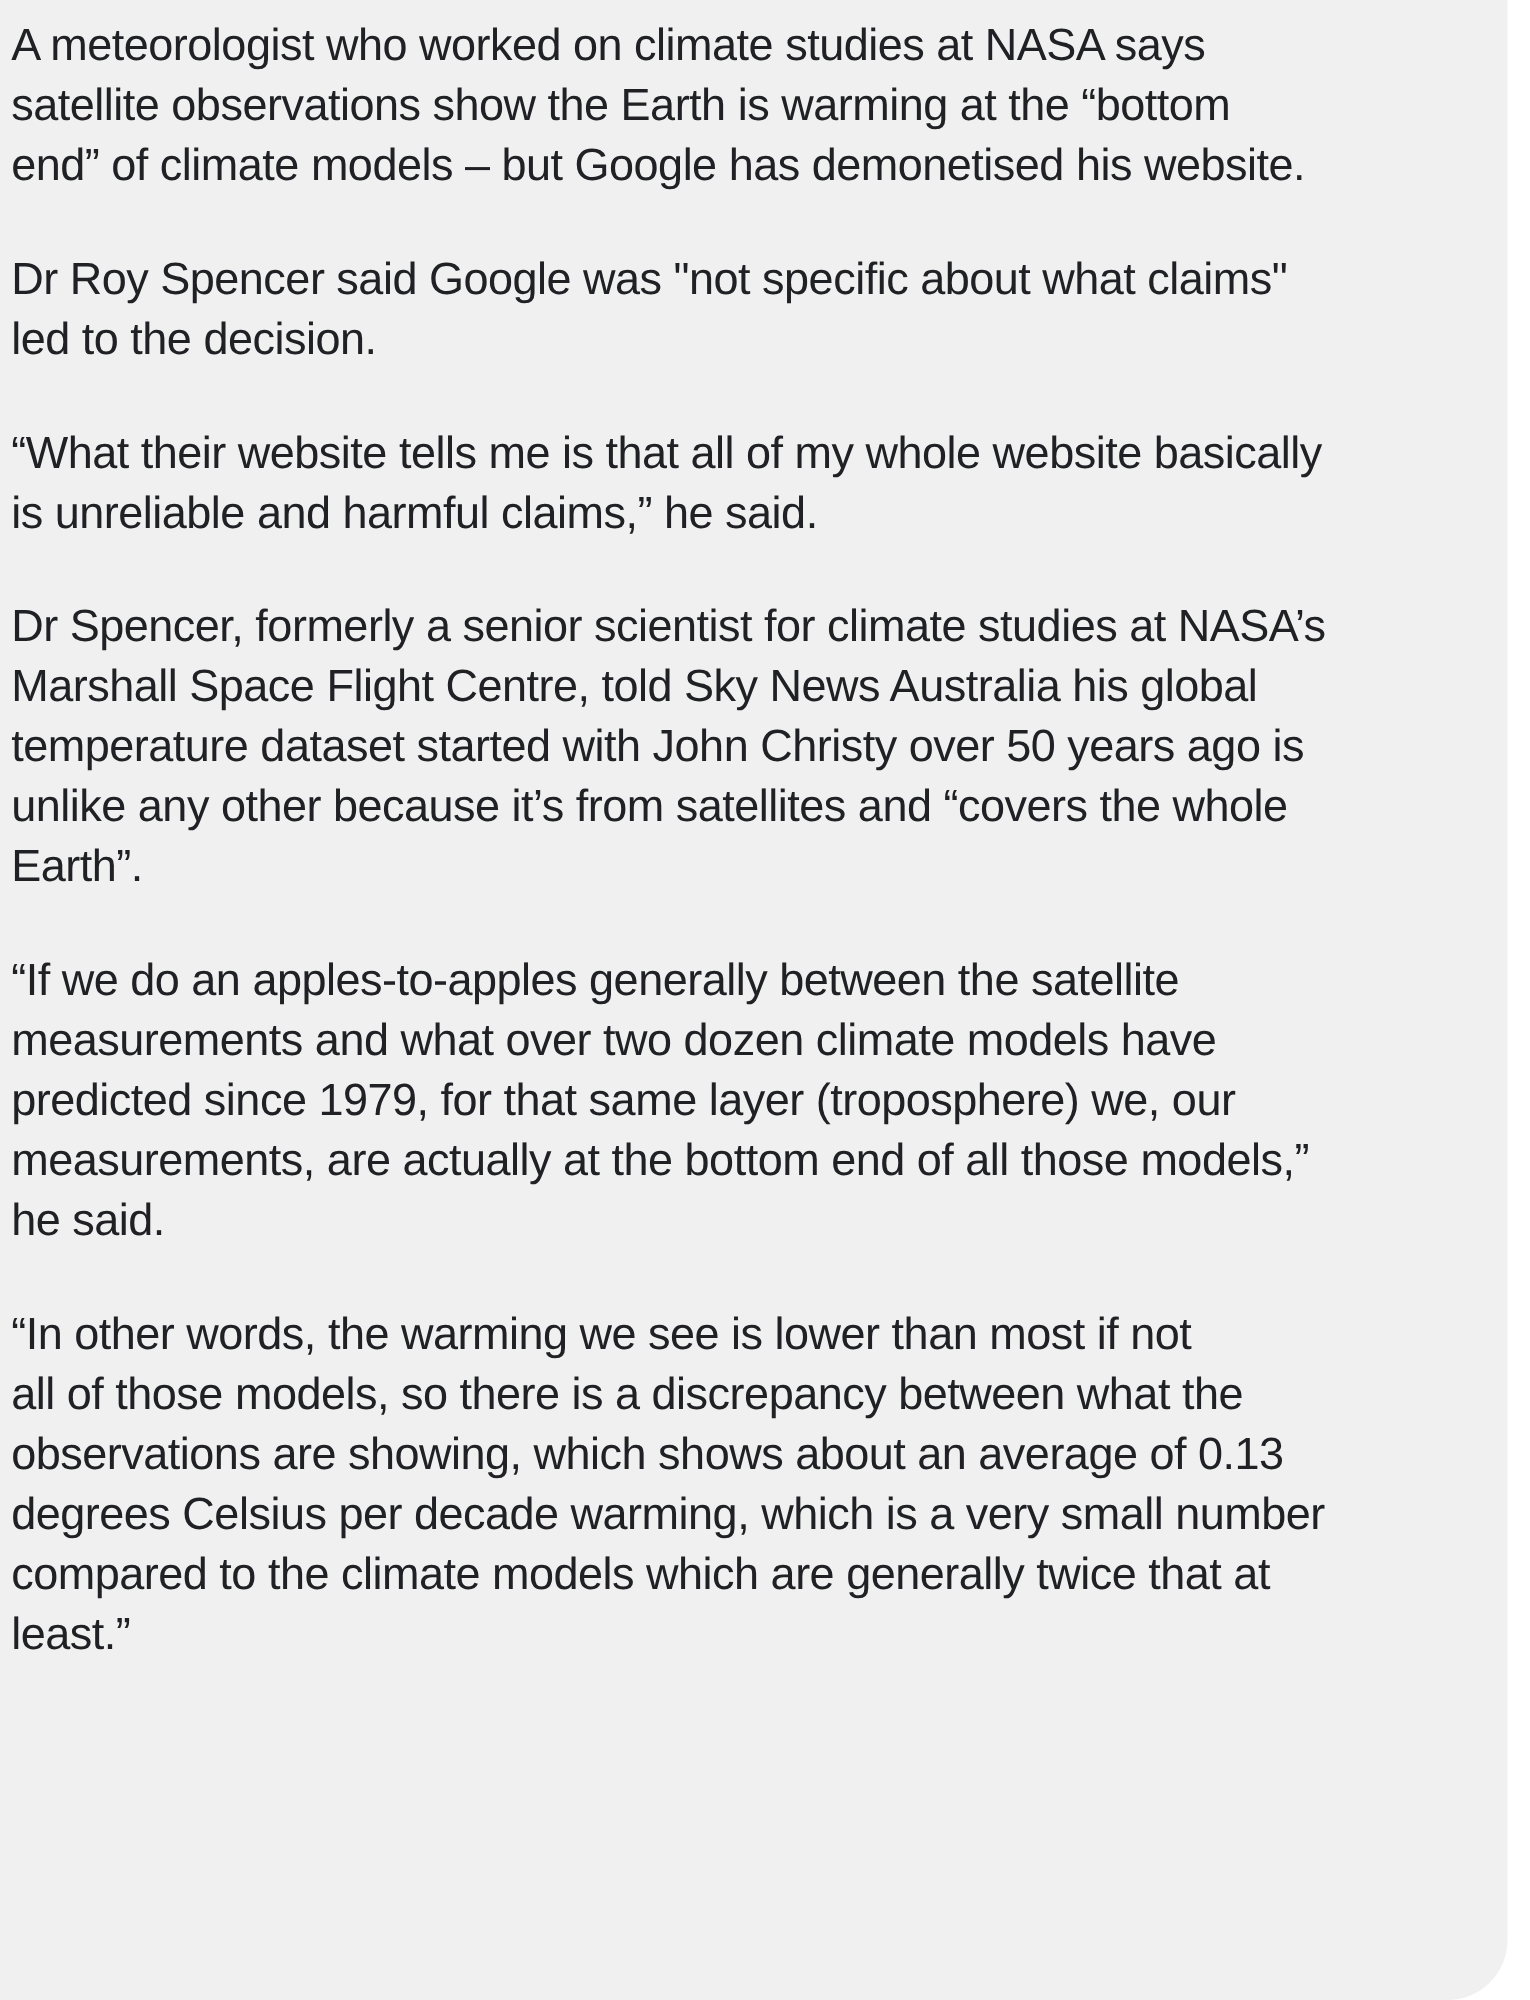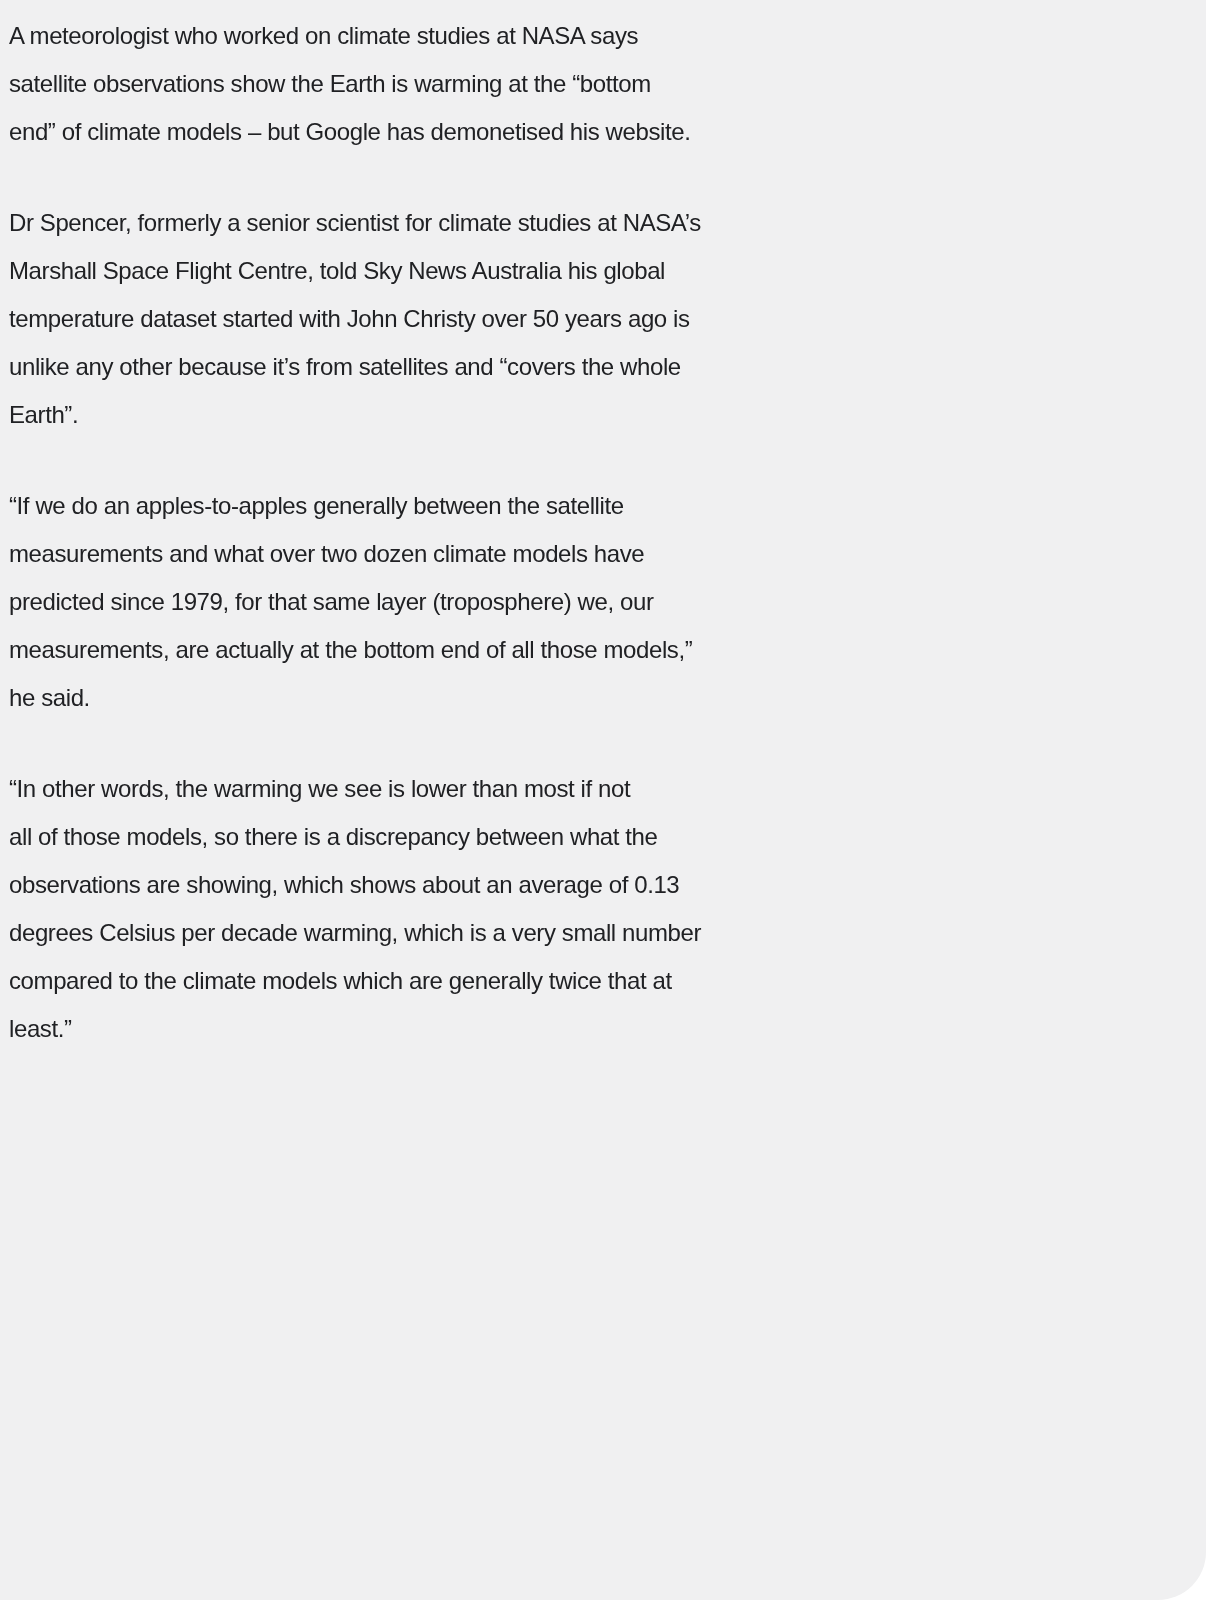--- a/index.html
+++ b/index.html
@@ -16,41 +16,45 @@
     top: 0;
     width: 1206px;
     height: 1600px;
     background: var(--card-bg, #f0f0f1);
     border-bottom-right-radius: 48px;
     overflow: hidden;
   }
   .content {
     padding: 12px 36px 0 9px;
     font-family: "Liberation Sans", "DejaVu Sans", sans-serif;
-    font-size: 24px;
+    font-size: 36px;
     line-height: 48px;
     letter-spacing: -0.4px;
     color: var(--text-color, #202124);
   }
   .content p {
     margin: 0 0 43px 0;
     white-space: pre-line;
   }
   .content p:last-child {
     margin-bottom: 0;
   }
 </style>
 </head>
 <body style="background: rgb(255, 255, 255);">
 
 <div class="card">
   <div class="content">
     <p>A meteorologist who worked on climate studies at NASA says
 satellite observations show the Earth is warming at the “bottom
 end” of climate models – but Google has demonetised his website.</p>
+    <p>Dr Roy Spencer said Google was "not specific about what claims"
+led to the decision.</p>
+    <p>“What their website tells me is that all of my whole website basically
+is unreliable and harmful claims,” he said.</p>
     <p>Dr Spencer, formerly a senior scientist for climate studies at NASA’s
 Marshall Space Flight Centre, told Sky News Australia his global
 temperature dataset started with John Christy over 50 years ago is
 unlike any other because it’s from satellites and “covers the whole
 Earth”.</p>
     <p>“If we do an apples-to-apples generally between the satellite
 measurements and what over two dozen climate models have
 predicted since 1979, for that same layer (troposphere) we, our
 measurements, are actually at the bottom end of all those models,”
 he said.</p>

